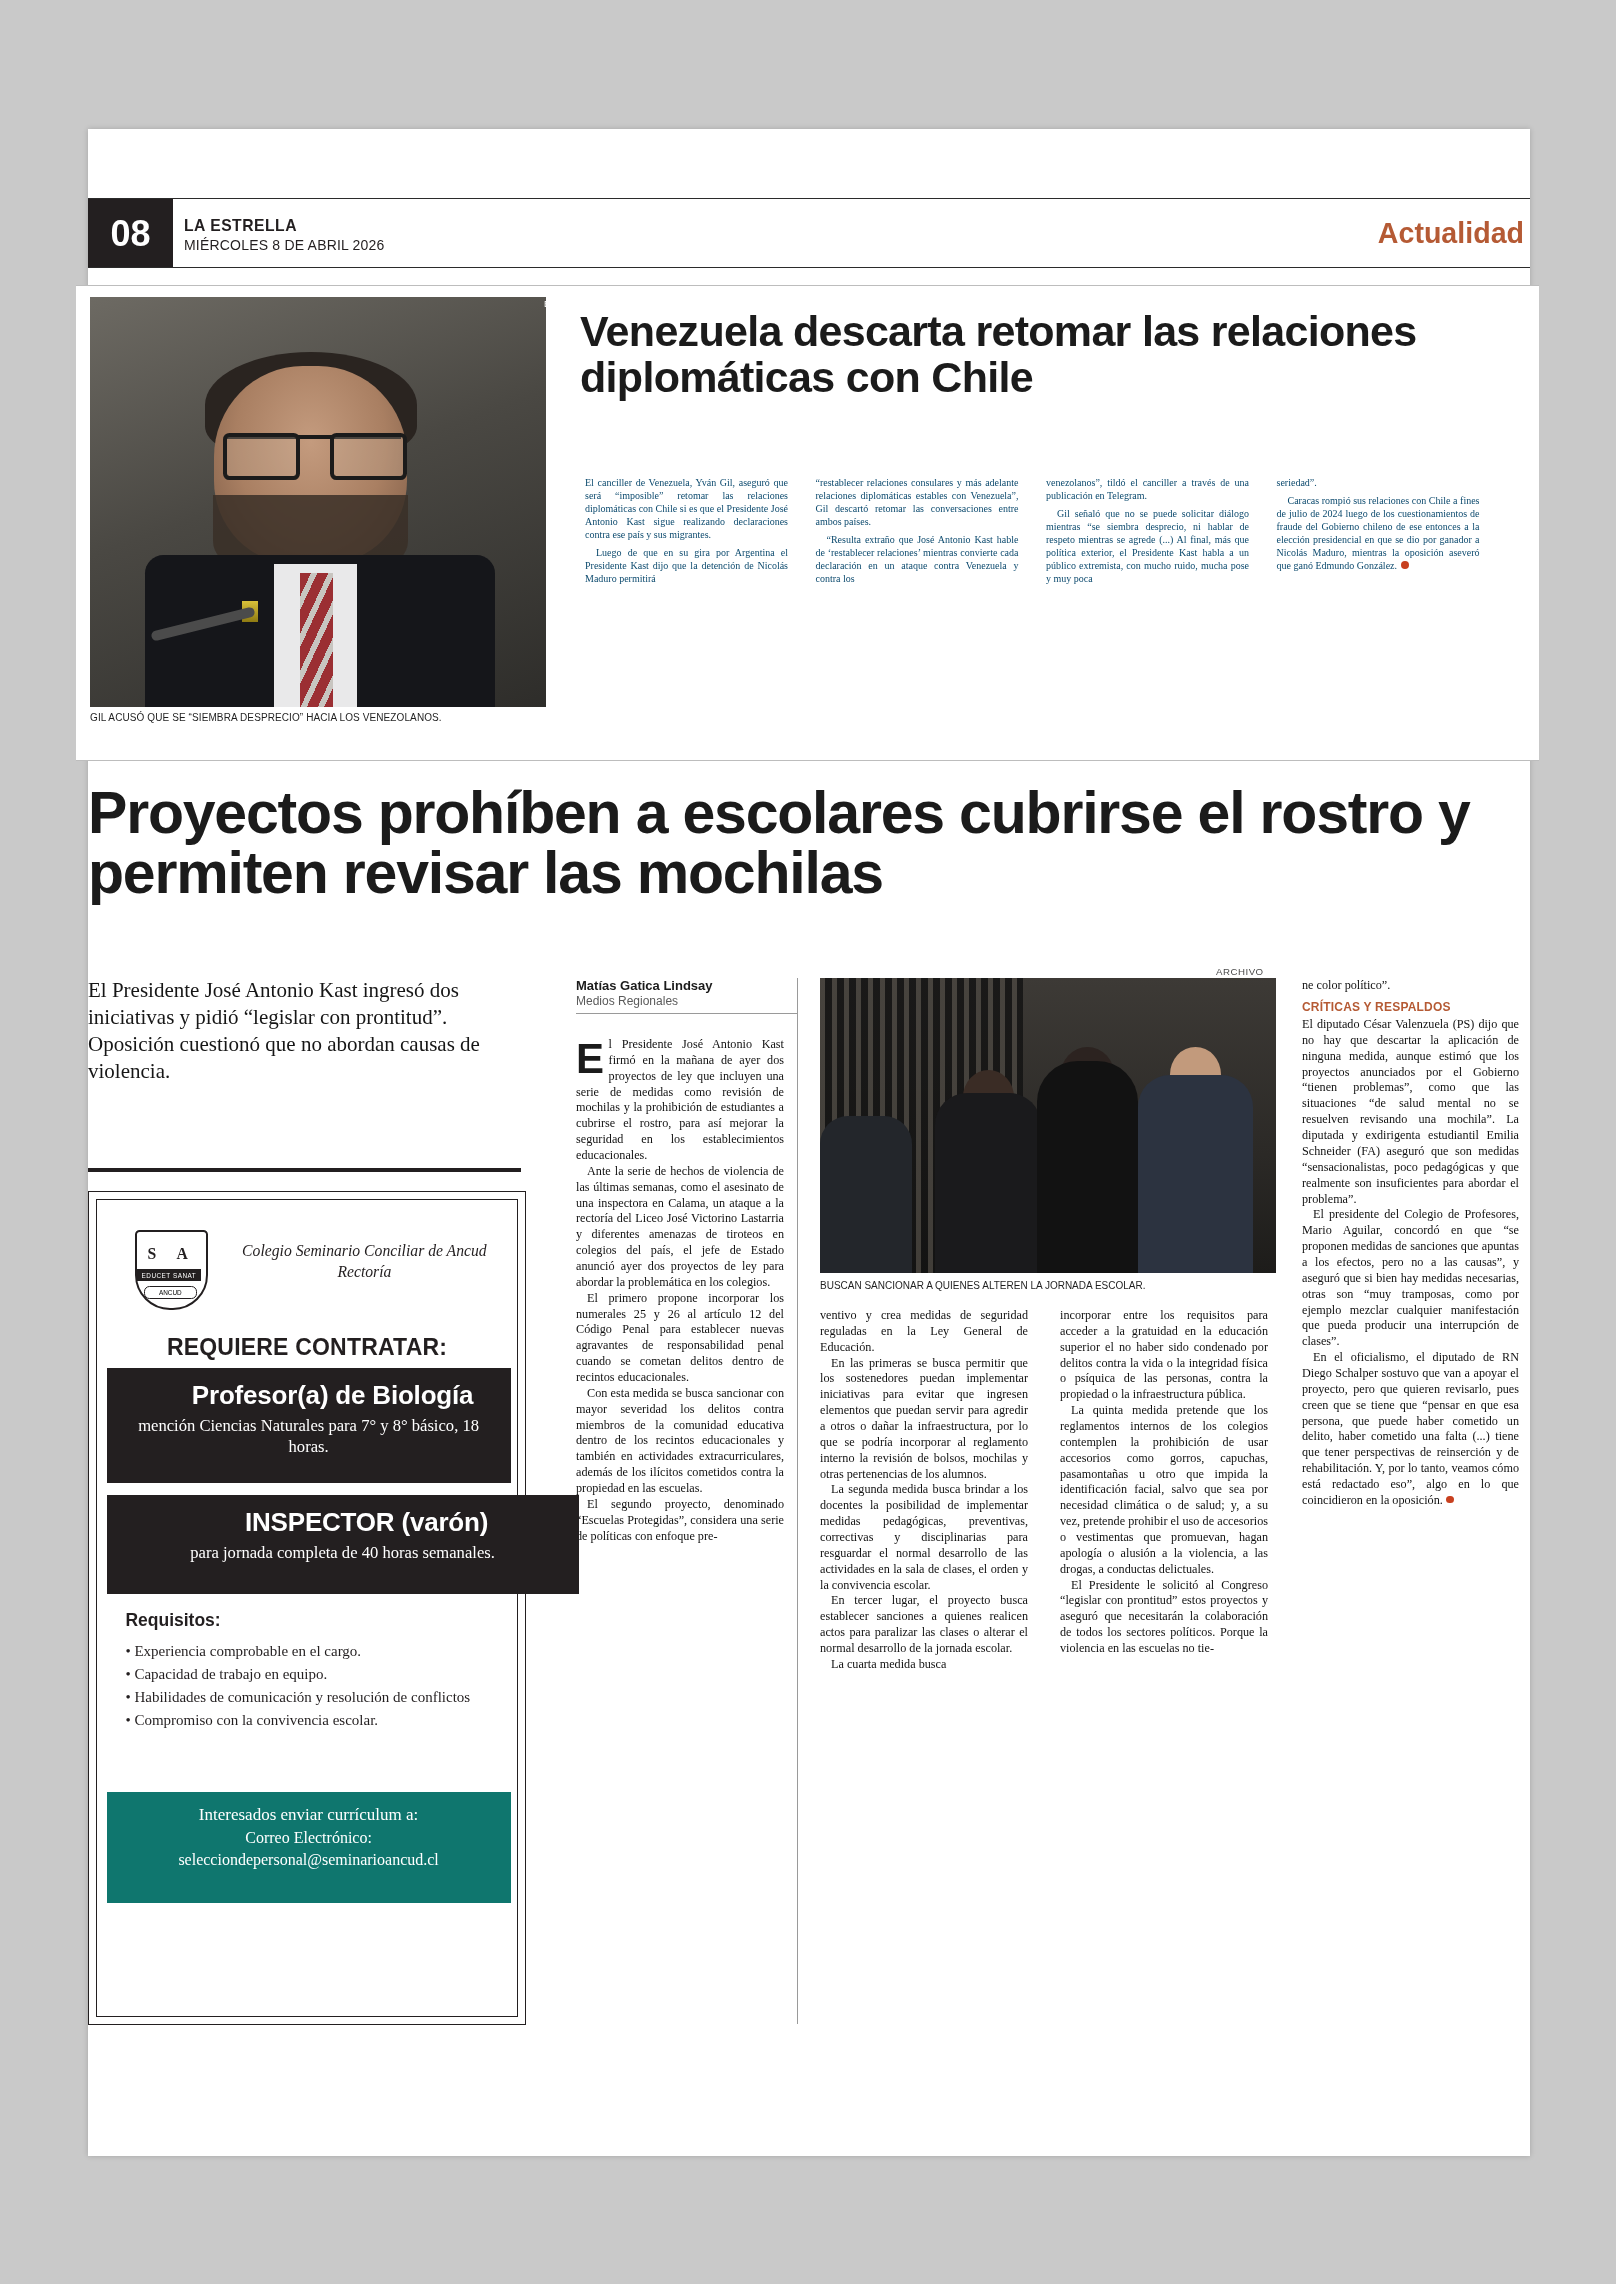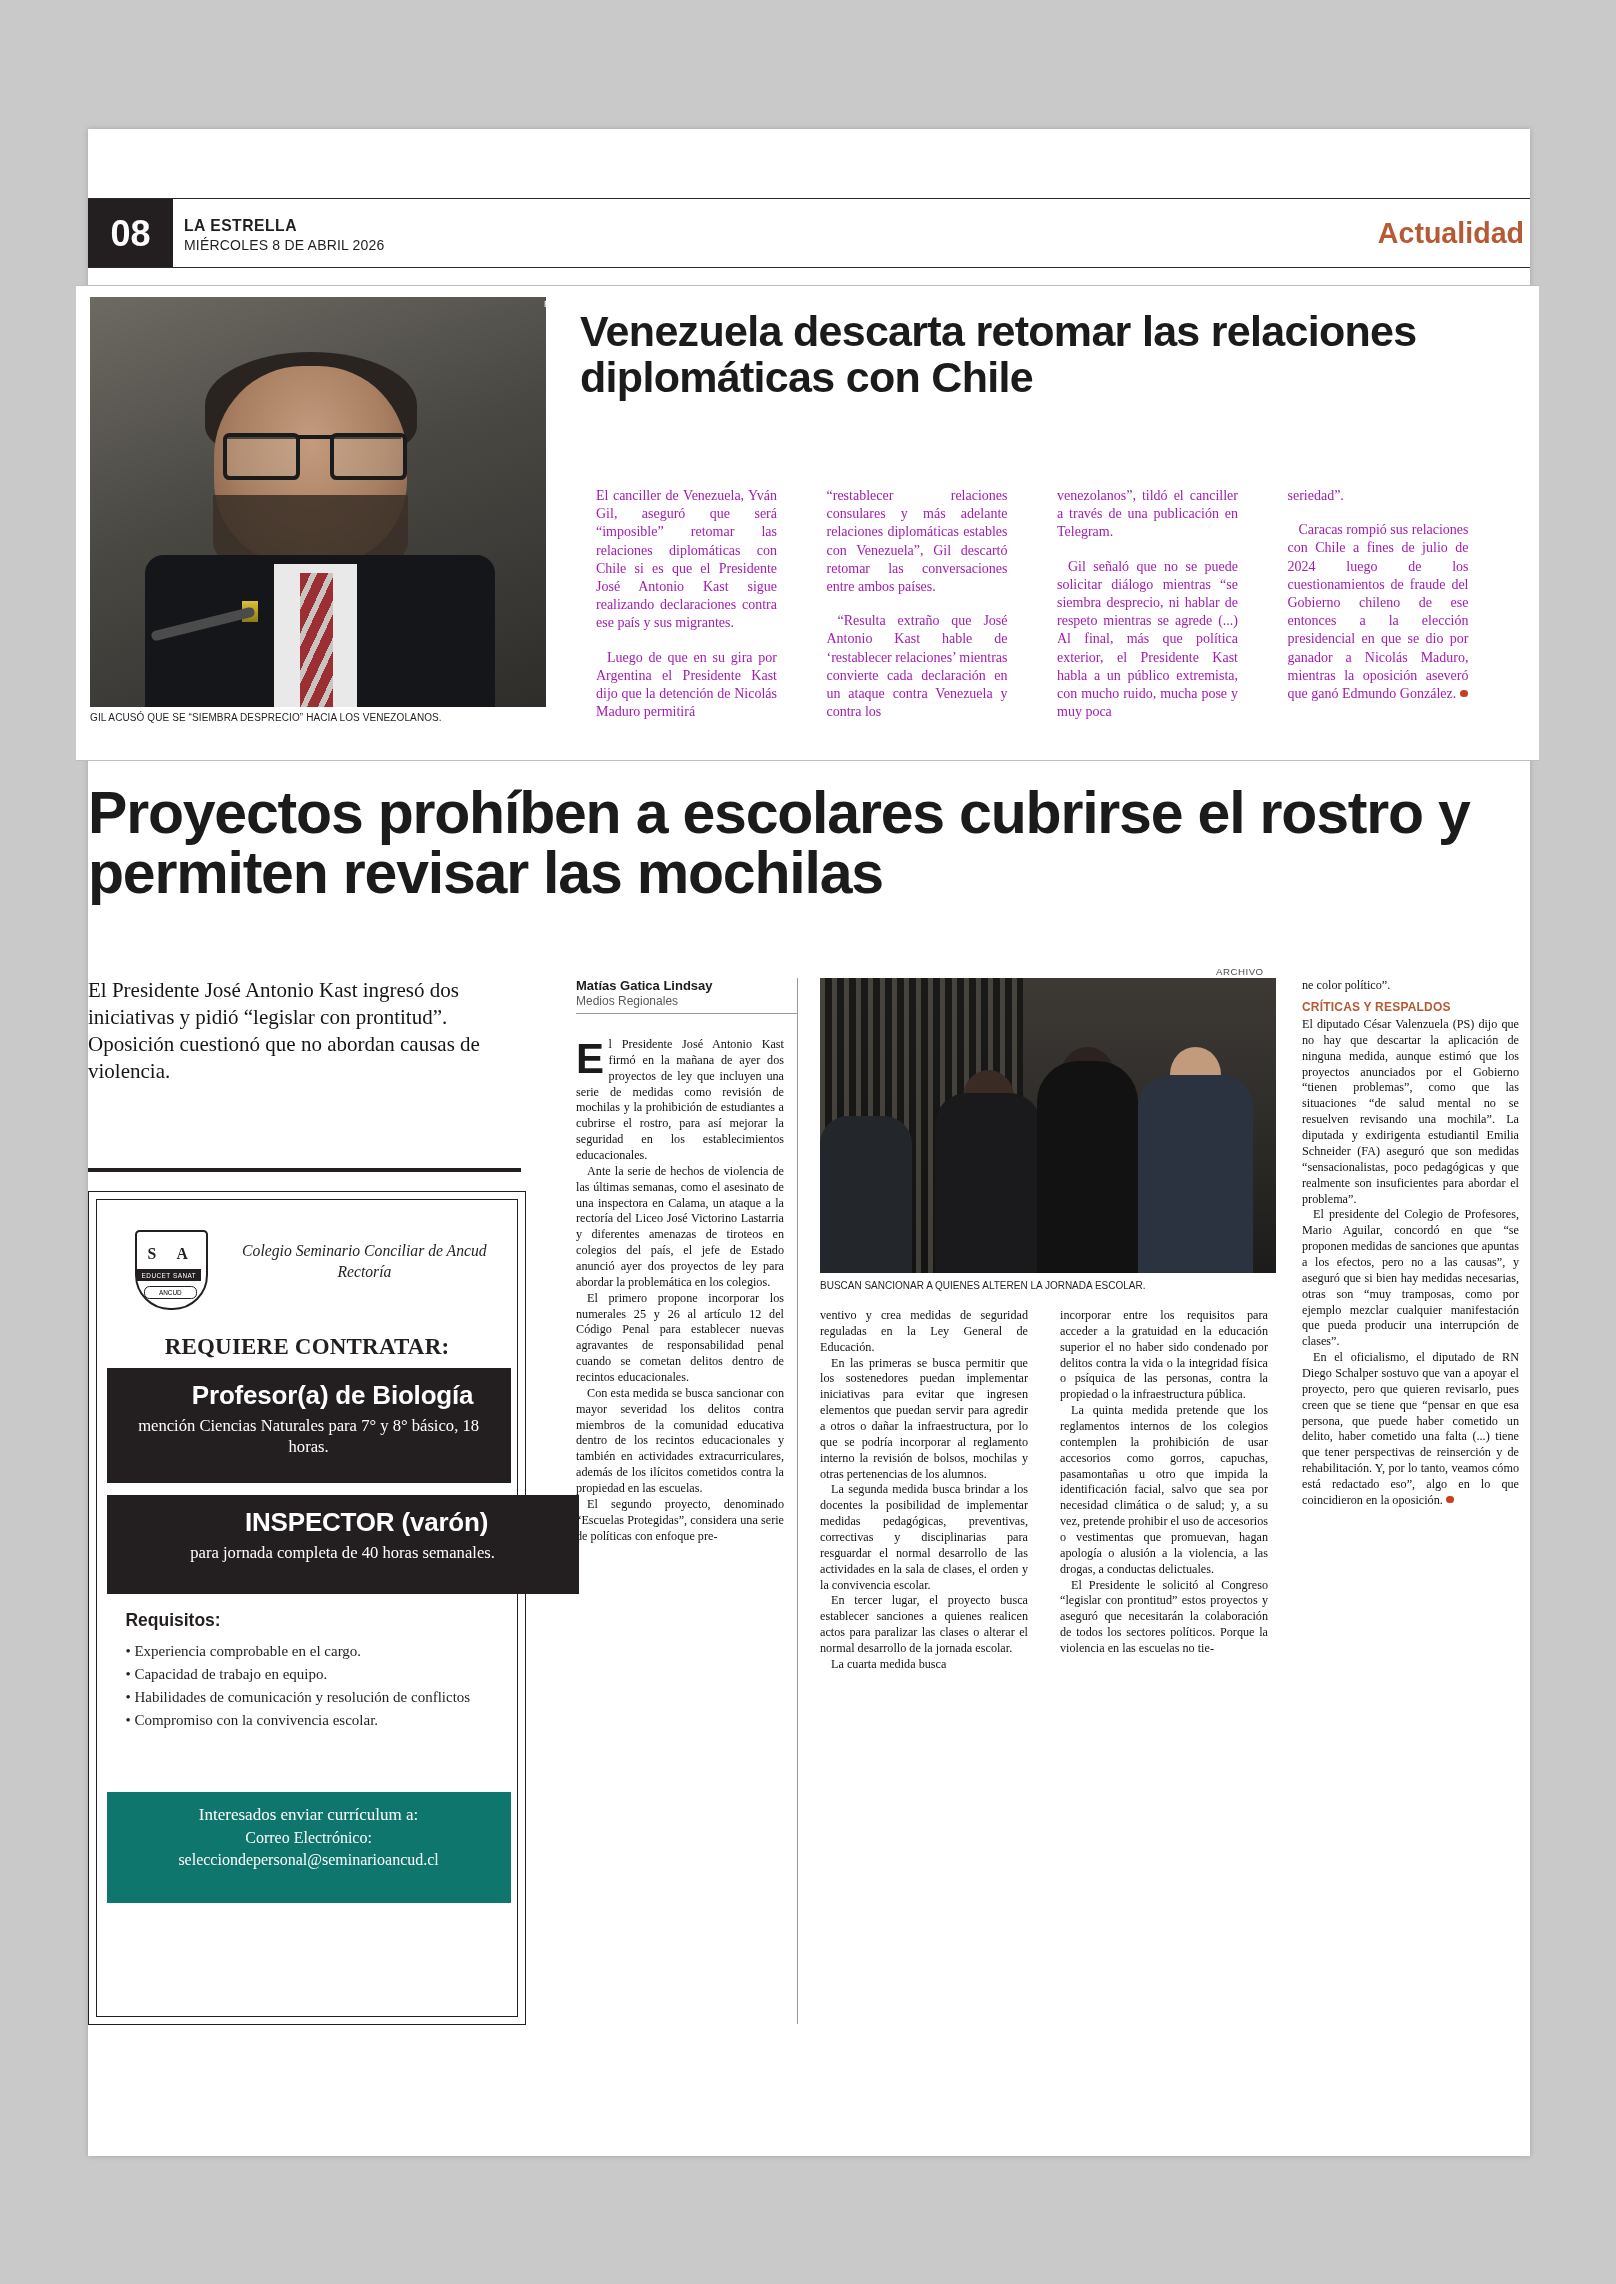--- a/index.html
+++ b/index.html
@@ -115,22 +115,22 @@
     font-family:"Liberation Sans", sans-serif;
     font-weight:bold; font-size:43px; line-height:1.06;
     color:#1b1b1b; letter-spacing:-0.7px;
   }
   .top-cols {
     position:absolute; left:580px; top:471px; width:954px;
     display:flex; gap:17.5px;
   }
   .top-cols .col { width:213px; }
   .top-cols p {
-    margin:16px; font-size:14px; line-height:1.30;
-    text-align:justify; color:#a21caf;
+    margin:5px; font-size:10px; line-height:1.30;
+    text-align:justify; color:#0c4a6e;
     text-indent:11px;
   }
   .top-cols p.first { text-indent:0; }
   .end-dot {
     display:inline-block; width:7.8px; height:7.8px; border-radius:50%;
     background:#c8401f; margin-left:3.7px; vertical-align:0.5px;
   }
 
   
   .main-head {
@@ -277,21 +277,21 @@
   }
   .ad-school {
     position:absolute; left:138px; top:41px; width:258px;
     text-align:center;
     font-family:"Liberation Serif", serif; font-style:italic;
     font-size:15.7px; line-height:1.3; color:#231f20;
   }
   .ad-req {
     position:absolute; left:0; top:134px; width:100%;
     text-align:center;
-    font-family:Liberation Serif, serif; font-weight:bold;
+    font-family:Liberation Sans, sans-serif; font-weight:bold;
     font-size:23px; color:#231f20; letter-spacing:0.2px;
   }
   .ad-black1 {
     position:absolute; left:9.2px; top:168px; width:404px; height:115px;
     background:#231f20; color:#ffffff; text-align:center;
   }
   .ad-black2 {
     position:absolute; left:9.2px; top:295px; width:472px; height:99px;
     background:#231f20; color:#ffffff; text-align:center;
   }

